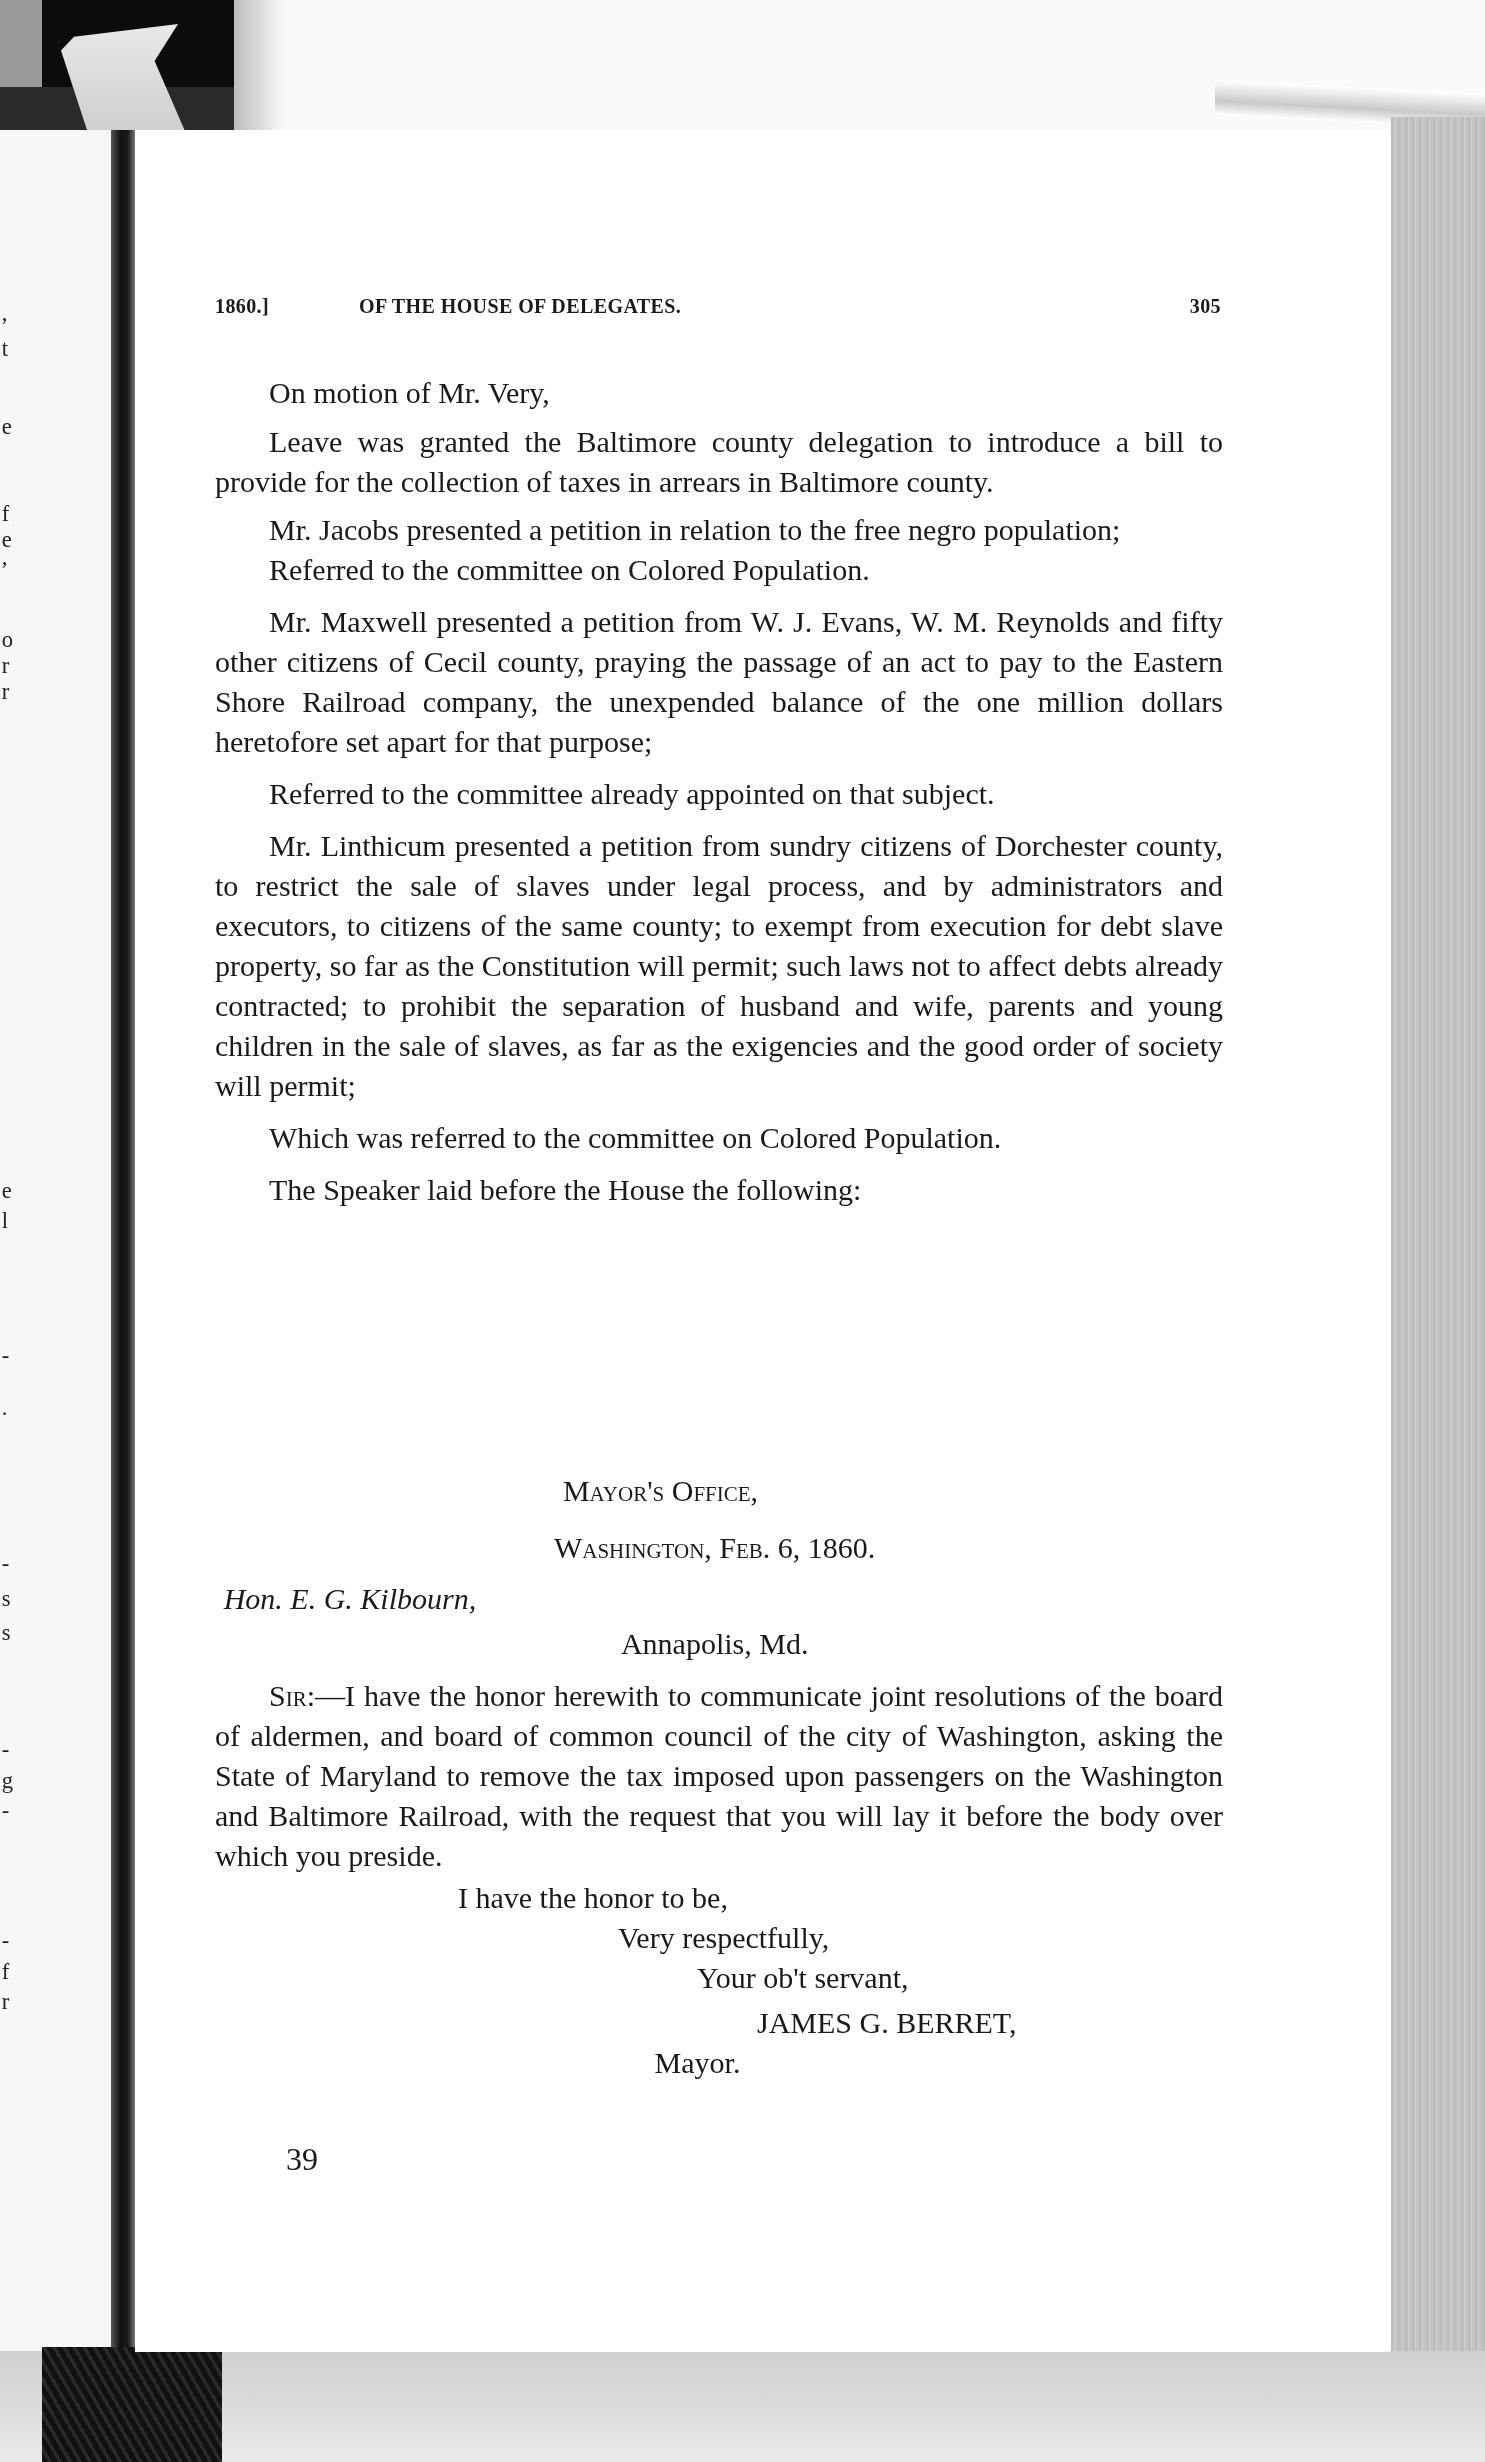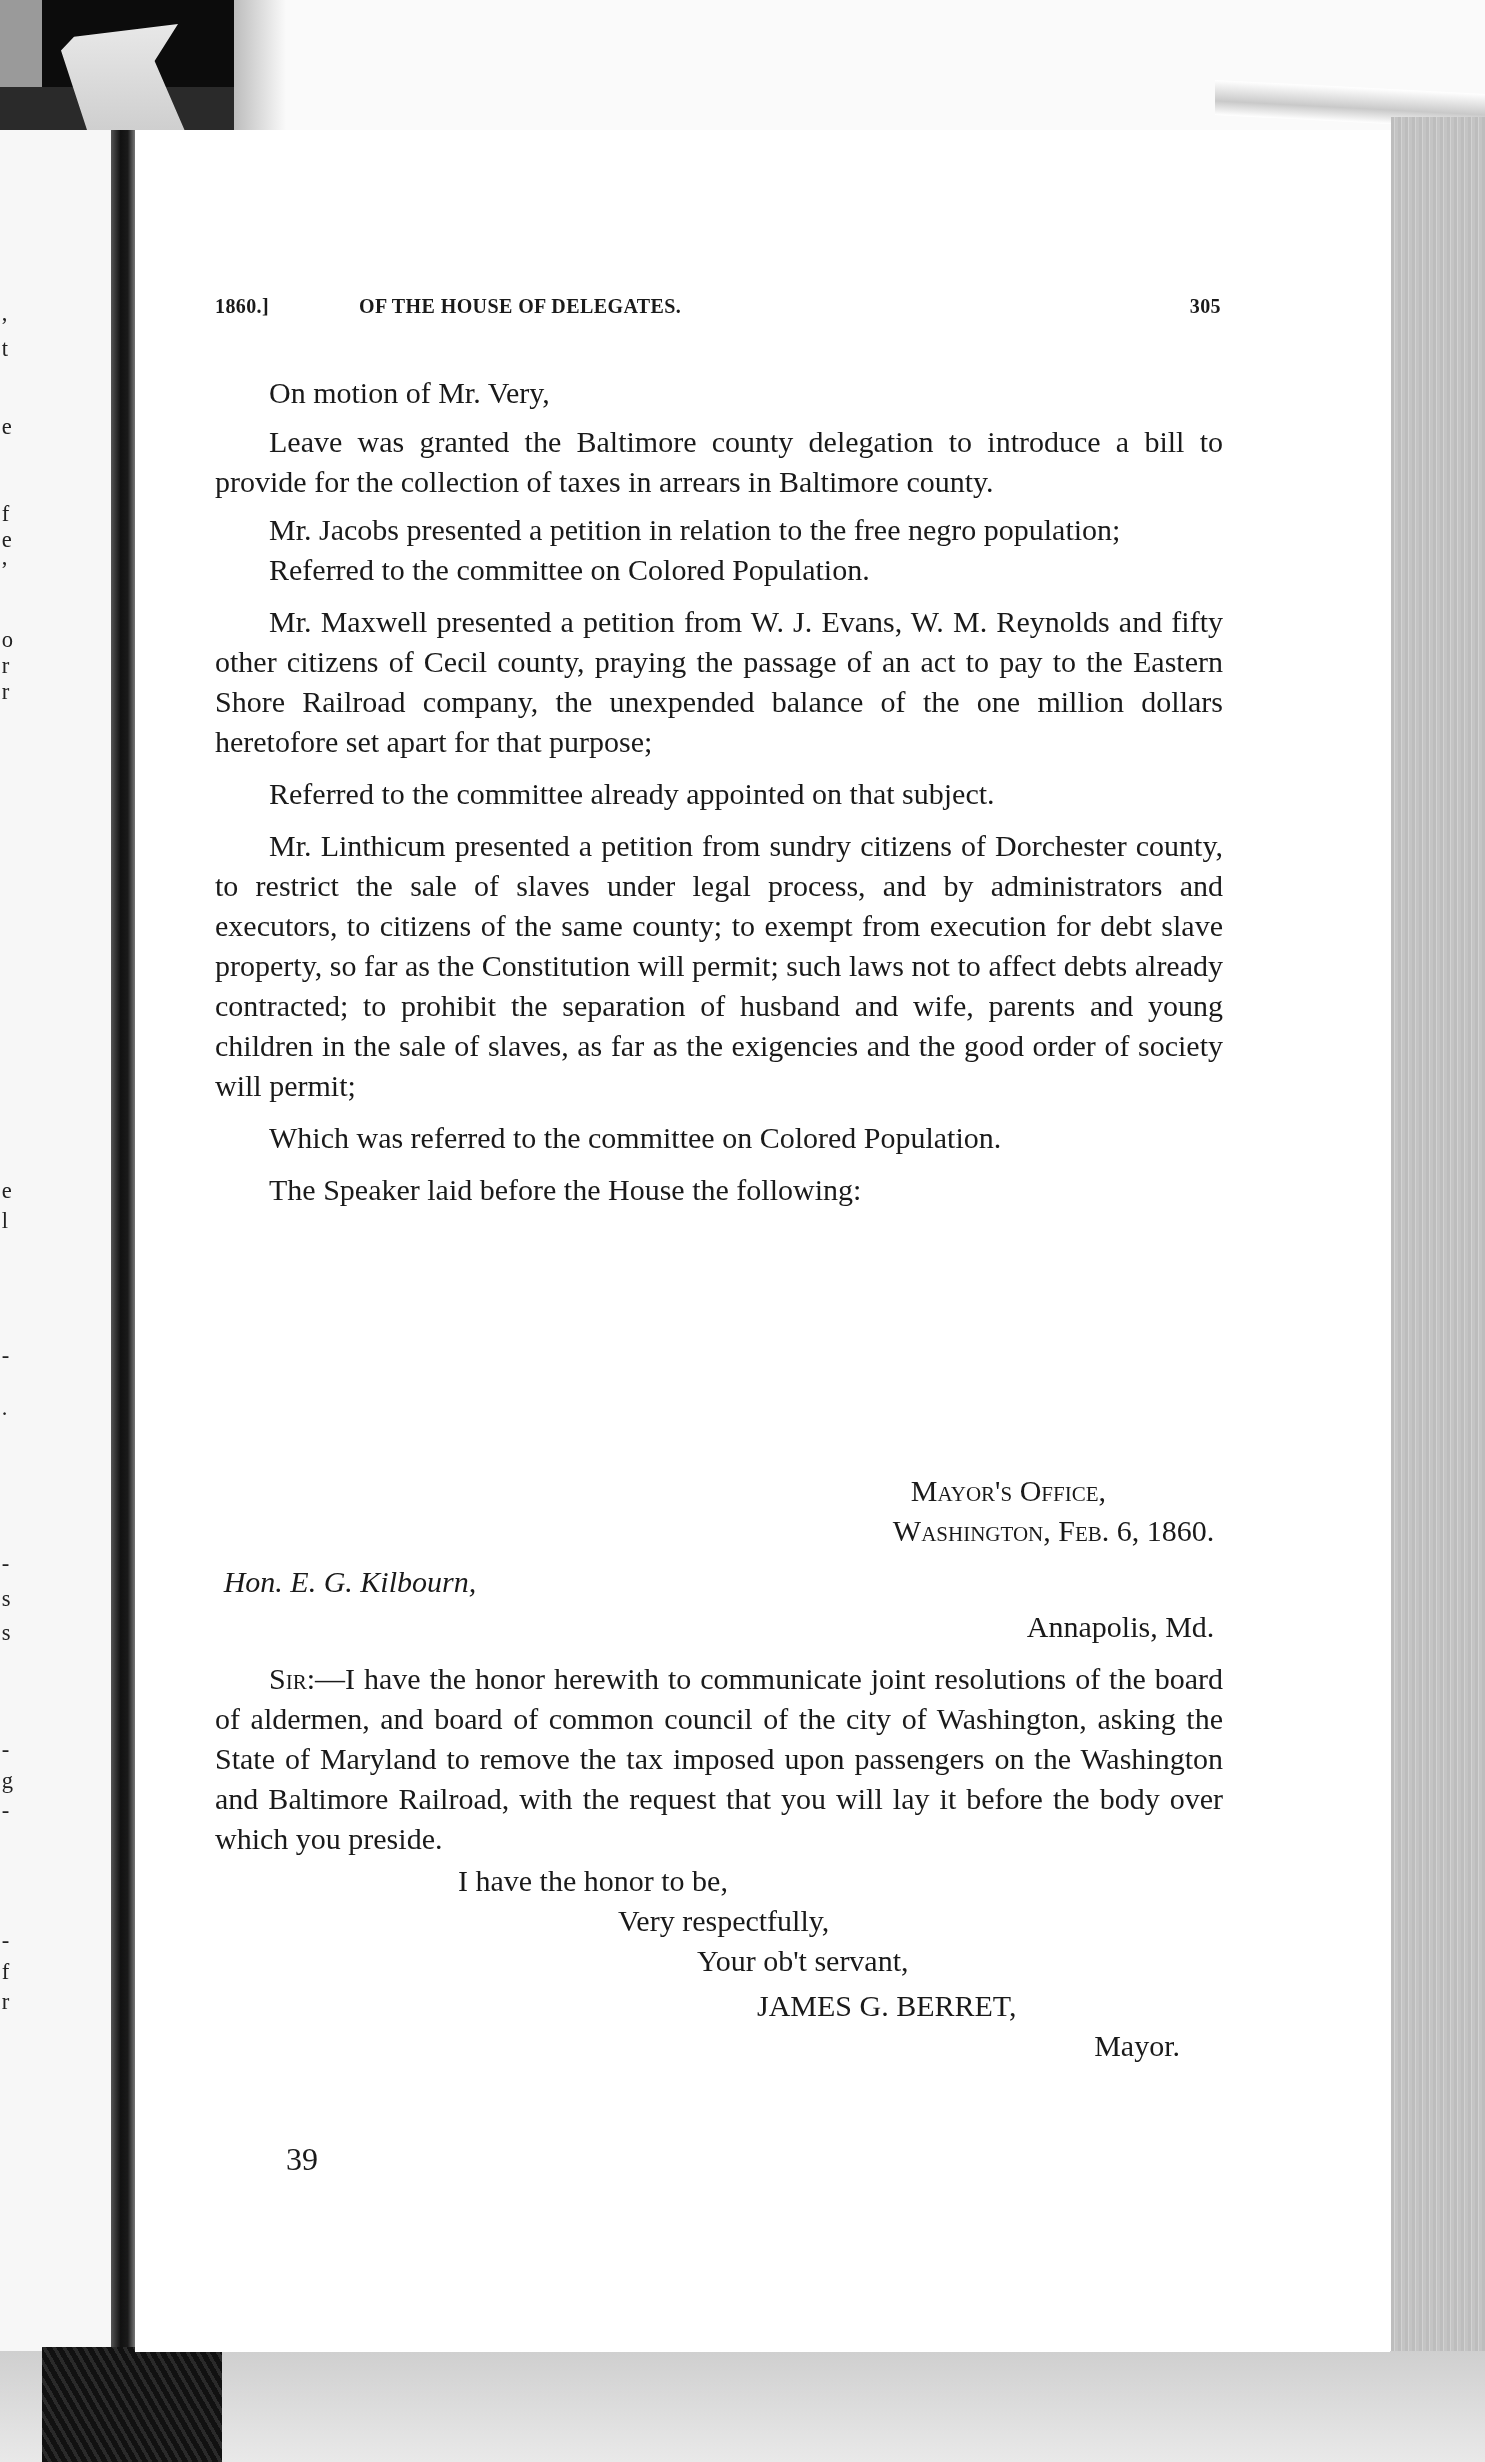--- a/index.html
+++ b/index.html
@@ -46,21 +46,21 @@
   .header .year { position:absolute; left:0; top:0; }
   .header .title { position:absolute; left:144px; top:0; }
   .header .pnum { position:absolute; right:0; top:0;text-align:right; }
 
   .body-text { position:absolute; left:215px; top:373px; width:1008px; font-size:30px; line-height:40px; text-align:justify; }
   .body-text p { margin:0; text-indent:54px; }
   .gap-sm { height:8.7px; }
   .gap-md { height:12px; }
 
   .letter-block { position:absolute; left:215px; top:1471px; width:1008px; font-size:30px; line-height:40px; }
-  .r { text-align:right; }
+  .r { text-align:center; }
   .sc { font-variant:small-caps; }
   .it { font-style:italic; }
 
   .page-footer { position:absolute; left:286px; top:2141px; font-size:32px; font-weight:normal; }
 </style>
 </head>
 <body>
 
 <div class="top-band"></div>
 <div class="top-left-gray"></div>
@@ -123,21 +123,21 @@
   <div class="gap-md"></div>
   <p>Mr. Linthicum presented a petition from sundry citizens of Dorchester county, to restrict the sale of slaves under legal process, and by administrators and executors, to citizens of the same county; to exempt from execution for debt slave property, so far as the Constitution will permit; such laws not to affect debts already contracted; to prohibit the separation of husband and wife, parents and young children in the sale of slaves, as far as the exigencies and the good order of society will permit;</p>
   <div class="gap-md"></div>
   <p>Which was referred to the committee on Colored Population.</p>
   <div class="gap-md"></div>
   <p>The Speaker laid before the House the following:</p>
 </div>
 
 <div class="letter-block">
   <div class="r sc" style="padding-right:117px">Mayor's Office,</div>
-  <div class="r sc" style="padding-right:8.7px; margin-top:0">Washington, Feb. 6, 1860.</div>
+  <div class="r sc" style="padding-right:8.7px; margin-top:17px">Washington, Feb. 6, 1860.</div>
   <div class="it" style="margin-top:11px; padding-left:8.7px">Hon. E. G. Kilbourn,</div>
   <div class="r" style="padding-right:8.7px; margin-top:5.2px">Annapolis, Md.</div>
   <p style="margin:12px 0 0 0; text-indent:54px; text-align:justify"><span class="sc">Sir:</span><span>—I have the honor herewith to communicate joint resolutions of the board of aldermen, and board of common council of the city of Washington, asking the State of Maryland to remove the tax imposed upon passengers on the Washington and Baltimore Railroad, with the request that you will lay it before the body over which you preside.</span></p>
   <div style="padding-left:243px; margin-top:2px">I have the honor to be,</div>
   <div style="padding-left:403px">Very respectfully,</div>
   <div style="padding-left:482px">Your ob't servant,</div>
   <div style="padding-left:542px; margin-top:5.2px">JAMES G. BERRET,</div>
   <div class="r" style="padding-right:43px">Mayor.</div>
 </div>
 

